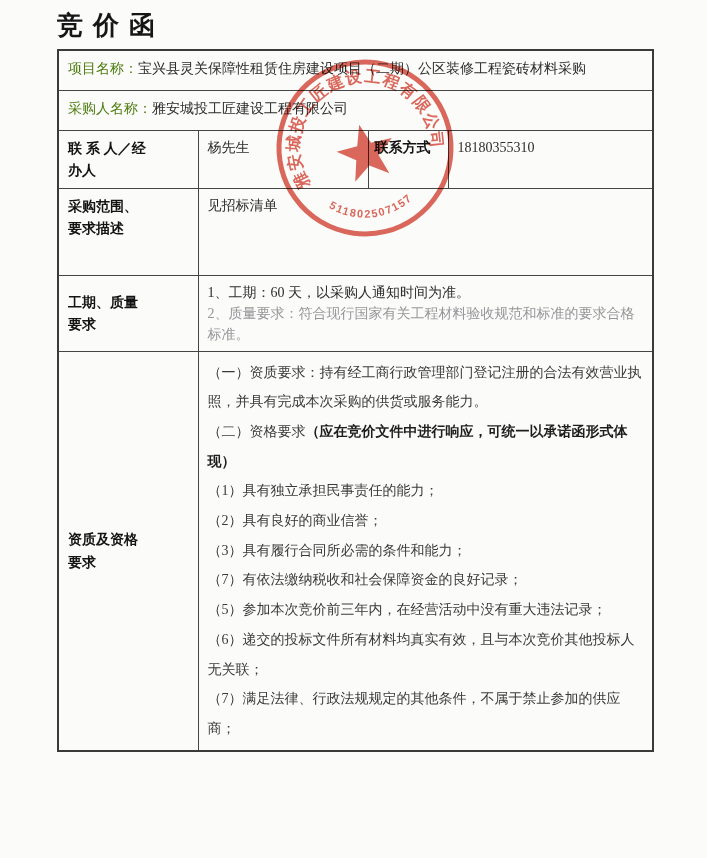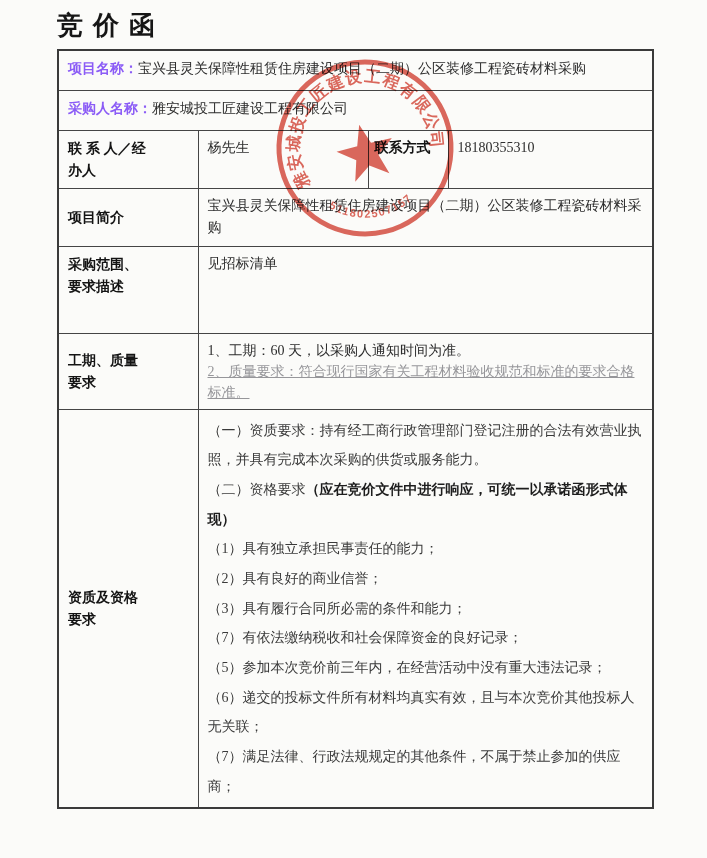--- a/index.html
+++ b/index.html
@@ -30,30 +30,30 @@
   }
   td.lbl{
     font-weight:bold;color:#141414;white-space:pre-line;
     font-family:"Liberation Sans","DejaVu Sans",sans-serif;
     line-height:2.0;
   }
   td.lbl.center{text-align:left;vertical-align:middle;}
   td.lbl.midleft{vertical-align:middle;}
   td.lbl.tight{line-height:1.5;padding-left:6px;}
   .inline-lbl{
-    font-weight:bold;color:#8b5cf6;
+    font-weight:normal;color:#4d7c0f;
     font-family:"Liberation Sans","DejaVu Sans",sans-serif;
   }
   .r1 td,.r2 td{height:27px;vertical-align:middle;}
   .r3 td{height:38px;margin-left:48px;}
   .r4 td{height:26px;vertical-align:middle;}
   .r5 td{height:74px;}
   .r6 td{height:44px;}
   .r6 .val{line-height:1.5;margin-top:36px;}
-  .gray{color:#96969a;text-decoration:underline;}
+  .gray{color:#96969a;}
   .dim{color:#6e6e70;}
   .q-item{line-height:2.12;color:#3a3a3a;}
   .q-item b{color:#1d1d1d;font-family:"Liberation Sans","DejaVu Sans",sans-serif;}
   .seal{
     position:absolute;left:263px;top:46px;width:204px;height:204px;
     opacity:.82;mix-blend-mode:multiply;pointer-events:none;
   }
 </style>
 </head>
 <body>
@@ -81,24 +81,20 @@
     </tr>
 
     <tr class="r3">
       <td class="lbl">联 系 人／经
 办人</td>
       <td>杨先生</td>
       <td class="lbl tight">联系方式</td>
       <td>18180355310</td>
     </tr>
 
-    <tr class="r4">
-      <td class="lbl midleft">项目简介</td>
-      <td colspan="3">宝兴县灵关保障性租赁住房建设项目（二期）公区装修工程瓷砖材料采购</td>
-    </tr>
 
     <tr class="r5">
       <td class="lbl">采购范围、
 要求描述</td>
       <td colspan="3">见招标清单</td>
     </tr>
 
     <tr class="r6">
       <td class="lbl center">工期、质量
 要求</td>

